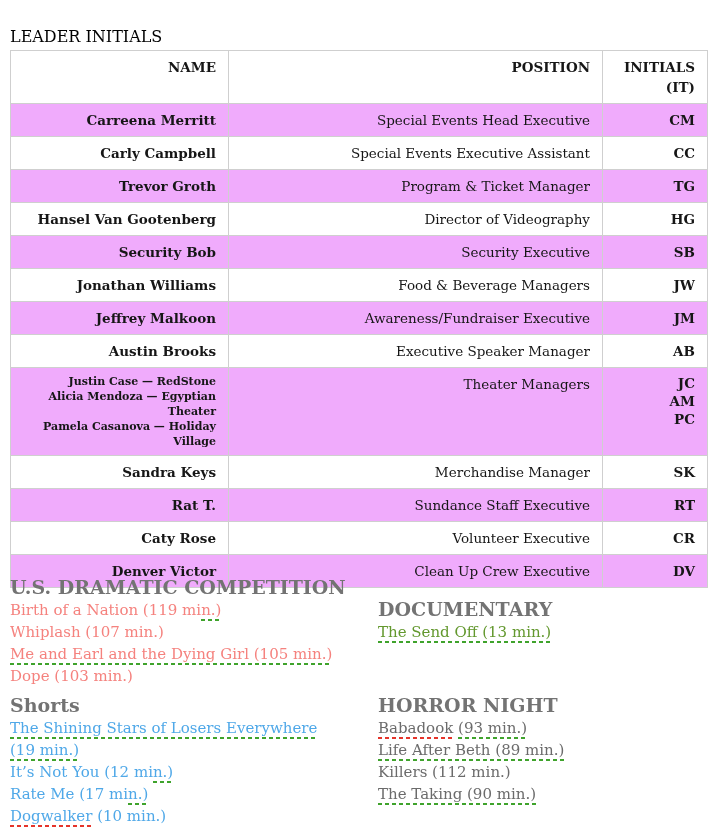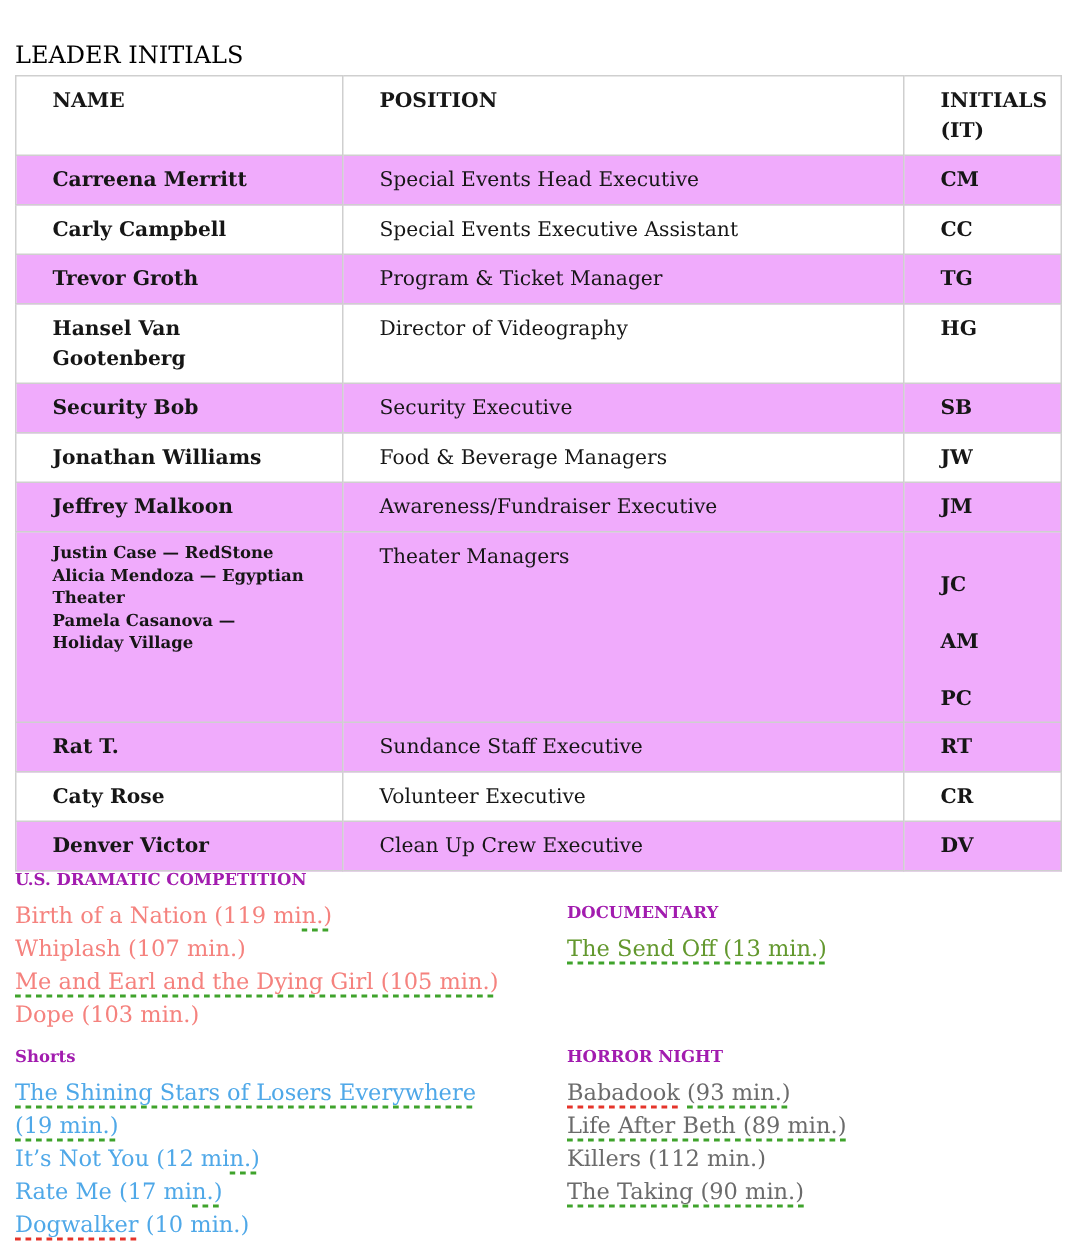--- a/index.html
+++ b/index.html
@@ -20,38 +20,38 @@
   table.leader {
     position: absolute; left: 10px; top: 50px;
     width: 697px; border-collapse: collapse;
     table-layout: fixed;
   }
   .leader col.c-name { width: 218px; }
   .leader col.c-pos  { width: 374px; }
   .leader col.c-init { width: 105px; }
   .leader th, .leader td {
     border: 1px solid #cfcfcf;
-    padding: 6px 24px;
+    padding: 6px 12px;
     font-size: 13.5px; line-height: 20px;
-    text-align: left; vertical-align: top;
+    text-align: right; vertical-align: top;
     color: #161616;
   }
   .leader th { font-weight: 700; height: 50px; }
   .leader td.name-cell { font-weight: 700; }
   .leader td.pos-cell  { font-weight: 400; }
   .leader td.init-cell { font-weight: 700; }
   .leader tr.shaded { background: #f0abfc; }
   .leader .small-name-line {
     font-size: 11px; line-height: 15px; font-weight: 700;
   }
-  .leader .init-line { line-height: 18px; margin-top: 20px; }
+  .leader .init-line { line-height: 18px; }
 
   .film-section { position: absolute; }
   .film-section .heading {
-    font-size: 11px; font-weight: 700; color: #a21caf;
+    font-size: 19px; font-weight: 700; color: #737373;
     line-height: 20px; margin-bottom: 2px;
   }
   .film-line { font-size: 15px; line-height: 22px; white-space: nowrap; }
   .seg { white-space: pre; }
   .u-green {
     background-image: repeating-linear-gradient(to right, #3fa32c 0px, #3fa32c 4px, rgba(0,0,0,0) 4px, rgba(0,0,0,0) 7px);
     background-repeat: repeat-x;
     background-position: left 100%;
     background-size: 7px 2px;
     padding-bottom: 2px;
@@ -121,33 +121,43 @@
         <tr>
           <td class="name-cell">Jonathan Williams</td>
           <td class="pos-cell">Food &amp; Beverage Managers</td>
           <td class="init-cell">JW</td>
         </tr>
         <tr class="shaded">
           <td class="name-cell">Jeffrey Malkoon</td>
           <td class="pos-cell">Awareness/Fundraiser Executive</td>
           <td class="init-cell">JM</td>
         </tr>
+        <tr>
+          <td class="name-cell">Austin Brooks</td>
+          <td class="pos-cell">Executive Speaker Manager</td>
+          <td class="init-cell">AB</td>
+        </tr>
         <tr class="shaded">
           <td class="name-cell">
             <div class="small-name-line">Justin Case — RedStone</div>
             <div class="small-name-line">Alicia Mendoza — Egyptian Theater</div>
             <div class="small-name-line">Pamela Casanova — Holiday Village</div>
           </td>
           <td class="pos-cell">Theater Managers</td>
           <td class="init-cell">
             <div class="init-line">JC</div>
             <div class="init-line">AM</div>
             <div class="init-line">PC</div>
           </td>
         </tr>
+        <tr>
+          <td class="name-cell">Sandra Keys</td>
+          <td class="pos-cell">Merchandise Manager</td>
+          <td class="init-cell">SK</td>
+        </tr>
         <tr class="shaded">
           <td class="name-cell">Rat T.</td>
           <td class="pos-cell">Sundance Staff Executive</td>
           <td class="init-cell">RT</td>
         </tr>
         <tr>
           <td class="name-cell">Caty Rose</td>
           <td class="pos-cell">Volunteer Executive</td>
           <td class="init-cell">CR</td>
         </tr>

